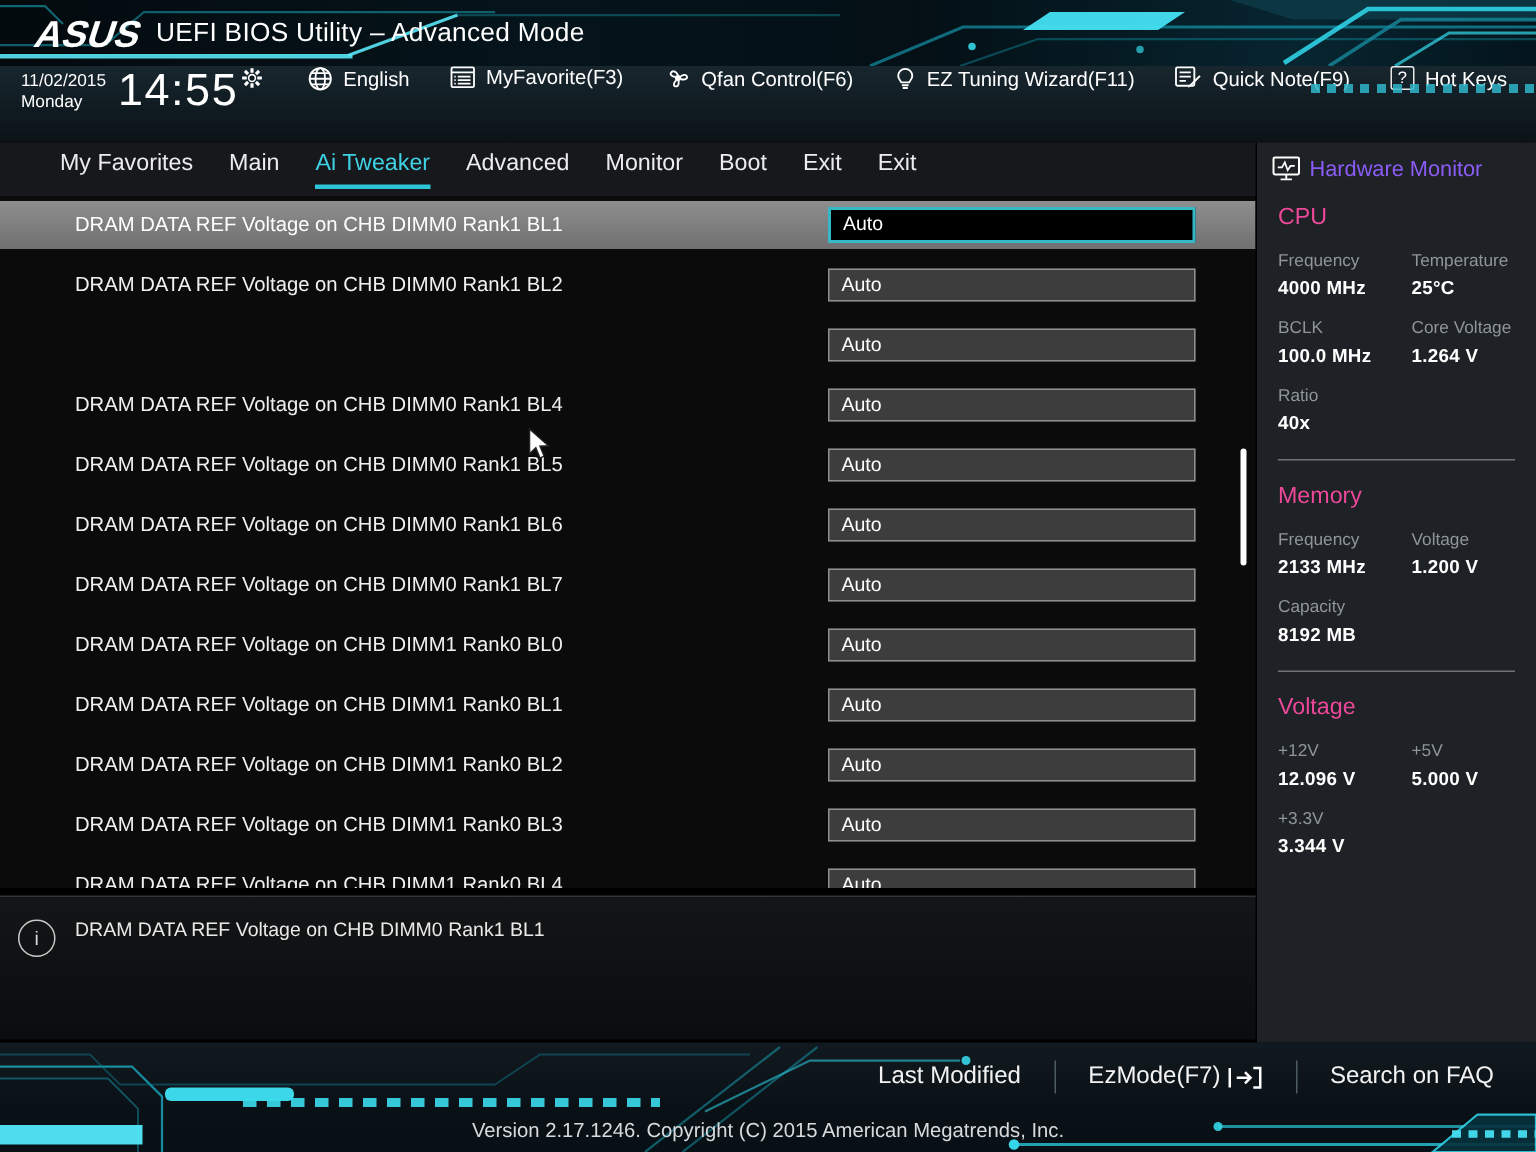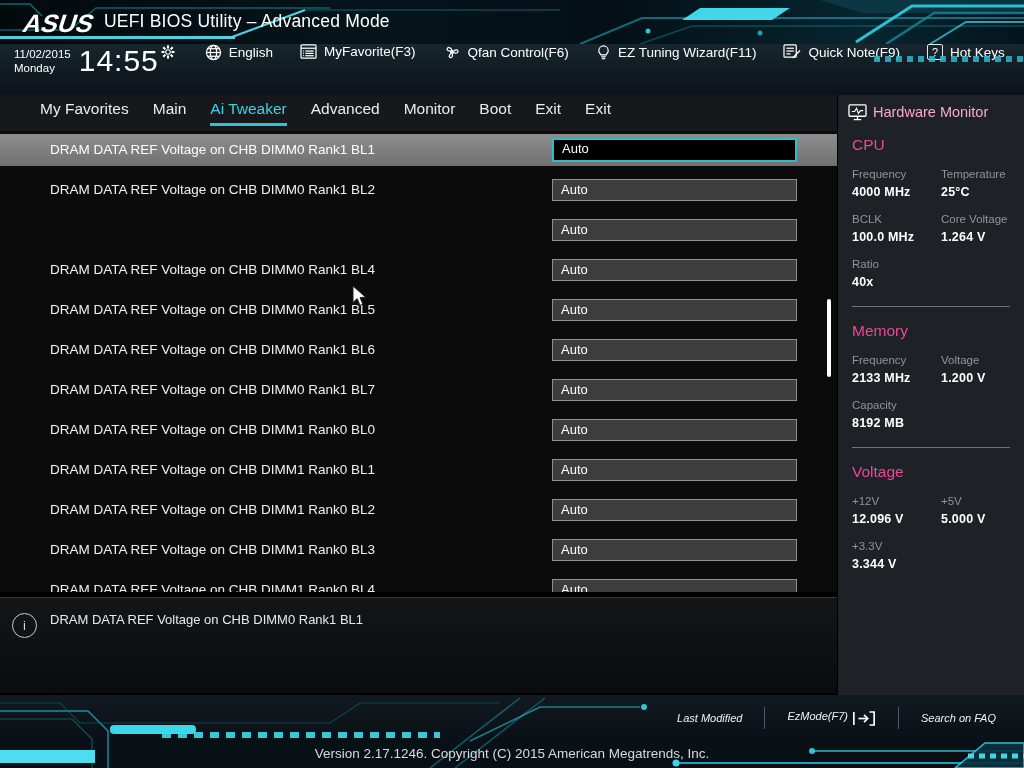--- a/index.html
+++ b/index.html
@@ -33,21 +33,21 @@
 
   
   #navbar { position:absolute; left:0; top:95px; width:837px; height:36px; background:#16181b;
     display:flex; align-items:center; padding-left:28px; }
   .tab { margin:10px 12px; font-size:15.5px; color:#ececec; cursor:default; }
   .tab span { display:inline-block; padding-bottom:5px; border-bottom:3px solid transparent; }
   .tab.active span { color:#3fd2e4; border-bottom-color:#2ec4d8; }
 
   
   #hw-panel { position:absolute; left:838px; top:95px; width:186px; height:600px; background:#1e2125; }
-  #hw-header { display:flex; align-items:flex-start; gap:6px; padding:9px 0 0 10px; color:#f9a8d4; font-size:14.5px; }
+  #hw-header { display:flex; align-items:center; gap:6px; padding:9px 0 0 10px; color:#8b5cf6; font-size:14.5px; }
   #hw-sections { padding:0 14px; }
   .hw-heading { color:#ec4899; font-size:15.5px; margin-top:15px; }
   .hw-grid { display:grid; grid-template-columns:89px auto; }
   .hw-stat { margin-top:14px; }
   .hw-label { color:#8f959a; font-size:11.5px; }
   .hw-value { color:#ffffff; font-size:12.5px; font-weight:600; margin-top:5px; letter-spacing:.2px; }
   .hw-divider { border-top:1px solid #6e7control376; border-top:1px solid #6e7376; margin-top:17px; }
 
   
   #content { position:absolute; left:0; top:131px; width:837px; height:461px; background:#0b0b0c; overflow:hidden; padding-top:3px; }
@@ -66,21 +66,21 @@
     background:linear-gradient(180deg,#141516,#0b0c0d); border-top:1px solid #323538; }
   #info-icon { position:absolute; left:12px; top:15px; width:25px; height:25px; border:1.5px solid #c9c9c9;
     border-radius:50%; color:#d8d8d8; font-size:13px; display:flex; align-items:center; justify-content:center; }
   #info-text { position:absolute; left:50px; top:14px; font-size:13px; color:#e9e9e9; }
 
   
   #footer { position:absolute; left:0; top:695px; width:1024px; height:73px;
     background:linear-gradient(180deg,#111a20 0%,#0a1116 60%,#071016 100%); }
   #footer-decor { position:absolute; left:0; top:0; }
   #footer-actions { position:absolute; right:6px; top:0; height:46px; display:flex; align-items:center; }
-  .f-item { color:#f2f2f2; font-size:11px; padding:0 22px; display:flex; gap:4px; white-space:nowrap;font-style:italic; }
+  .f-item { color:#f2f2f2; font-size:16px; padding:0 22px; display:flex; align-items:center; gap:4px; white-space:nowrap; }
   .f-sep { width:1px; height:22px; background:#4d5b63; }
   #version { position:absolute; left:0; bottom:7px; width:100%; text-align:center; color:#d8dadb; font-size:13.5px; }
 
   
   #cursor { position:absolute; left:352px; top:285px; z-index:50; }
 </style>
 </head>
 <body>
 
 <div id="stage">

